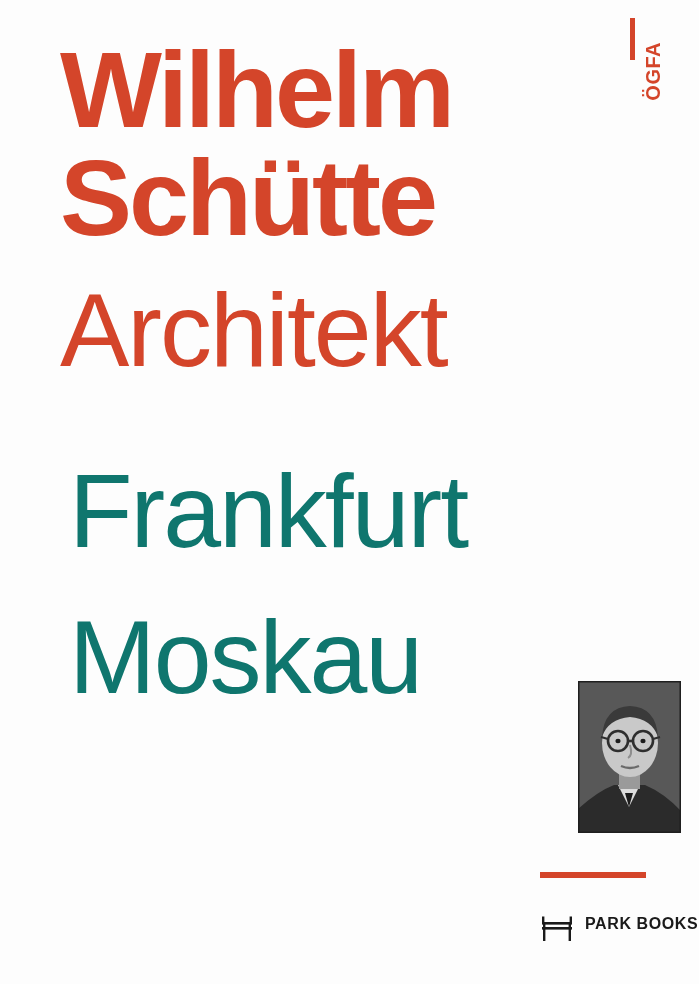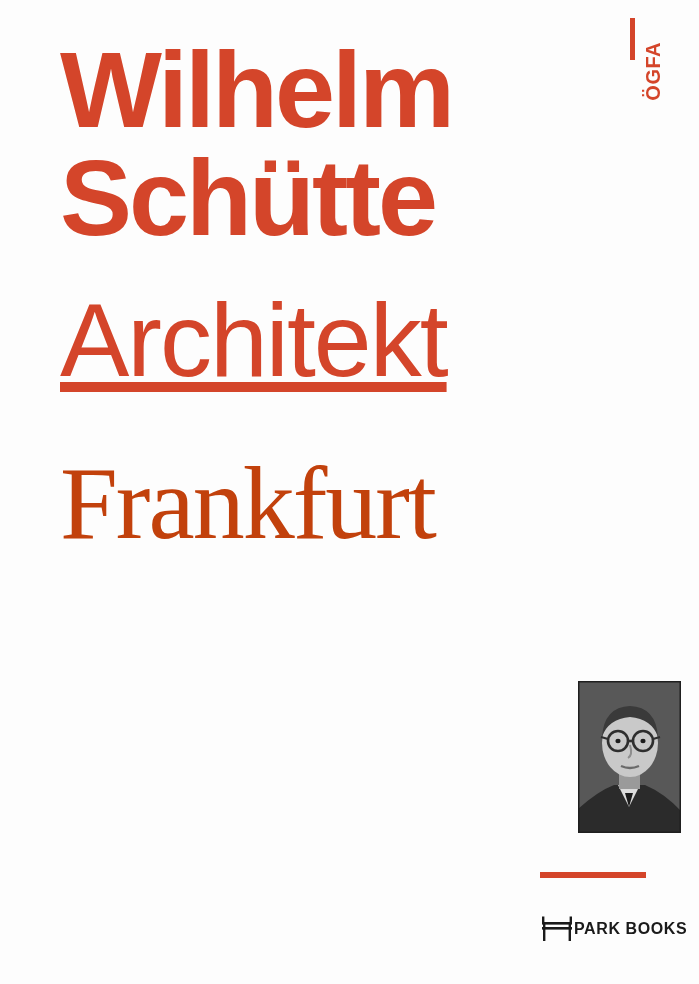--- a/index.html
+++ b/index.html
@@ -62,41 +62,39 @@
     letter-spacing: -3px;
     margin: 0 0 4px 0;
     white-space: nowrap;
   }
   .subtitle-line {
     color: #d4452a;
     font-weight: normal;
     font-size: 104px;
     line-height: 1.06;
     letter-spacing: -2px;
-    margin: 36px 0 0 0;
-    white-space: nowrap;
-    text-decoration: underline;
+    margin: 26px 0 0 0;
+    white-space: nowrap;
   }
 
   
   .cities-block {
     position: absolute;
     left: 56px;
     top: 432px;
     width: 600px;
   }
   .city-line {
-    color: #c2410c;
+    color: #0f766e;
     font-weight: normal;
     font-size: 104px;
     line-height: 1.28;
     letter-spacing: -2px;
-    margin: 4px;
-    white-space: nowrap;
-    font-family: Liberation Serif, serif;
+    margin: 13px;
+    white-space: nowrap;
   }
 
   
   .portrait {
     position: absolute;
     left: 578px;
     top: 681px;
     width: 103px;
     height: 152px;
     background: linear-gradient(170deg, #4c4c4c 0%, #7d7d7d 22%, #3d3d3d 48%, #6b6b6b 72%, #2a2a2a 100%);
@@ -113,21 +111,21 @@
     height: 6px;
     background: #d4452a;
   }
 
   
   .publisher {
     position: absolute;
     left: 540px;
     top: 915px;
     display: flex;
-    align-items: center;
+    gap: 11px;
   }
   .publisher-mark {
     width: 34px;
     height: 28px;
   }
   .publisher-name {
     font-size: 16px;
     font-weight: bold;
     letter-spacing: 0.6px;
     color: #1a1a1a;
@@ -145,20 +143,21 @@
   </div>
 
   <div class="title-block">
     <div class="title-line">Wilhelm</div>
     <div class="title-line">Schütte</div>
     <div class="subtitle-line">Architekt</div>
   </div>
 
   <div class="cities-block">
     <div class="city-line">Frankfurt</div>
+    <div class="city-line">Moskau</div>
   </div>
 
   <div class="portrait">
     <svg width="103" height="152" viewBox="0 0 103 152" aria-hidden="true">
       <rect x="0" y="0" width="103" height="152" fill="#6e6e6e"></rect>
       <rect x="0" y="0" width="103" height="152" fill="#585858"></rect>
 
       <path d="M0 152 L0 128 Q20 110 36 104 L67 104 Q86 112 103 130 L103 152 Z" fill="#2b2b2b"></path>
       <path d="M40 104 L51 126 L62 104 Z" fill="#dcdcdc"></path>
       <path d="M47 112 L51 126 L55 112 Z" fill="#1b1b1b"></path>

